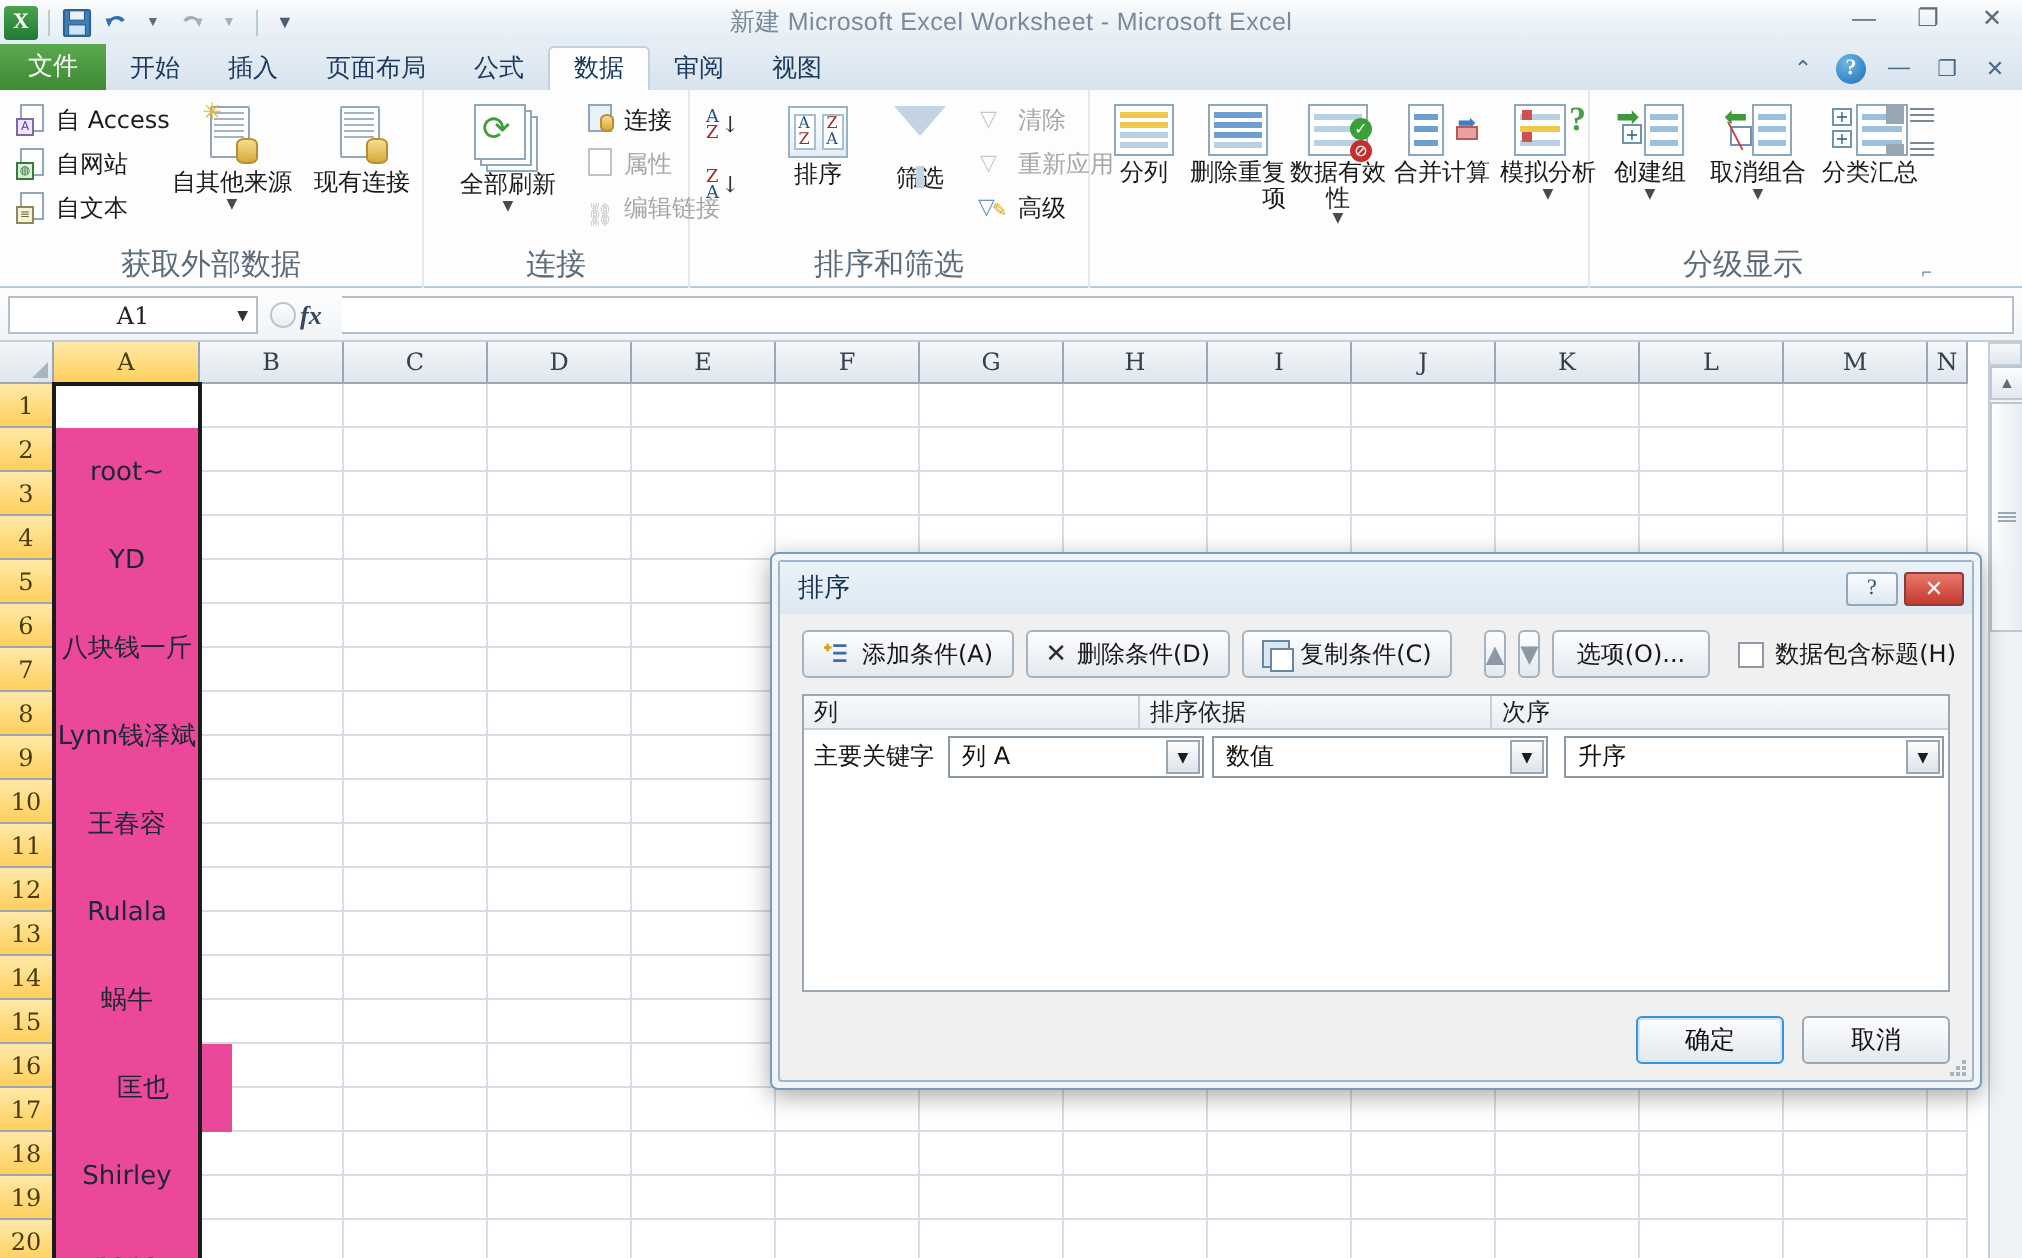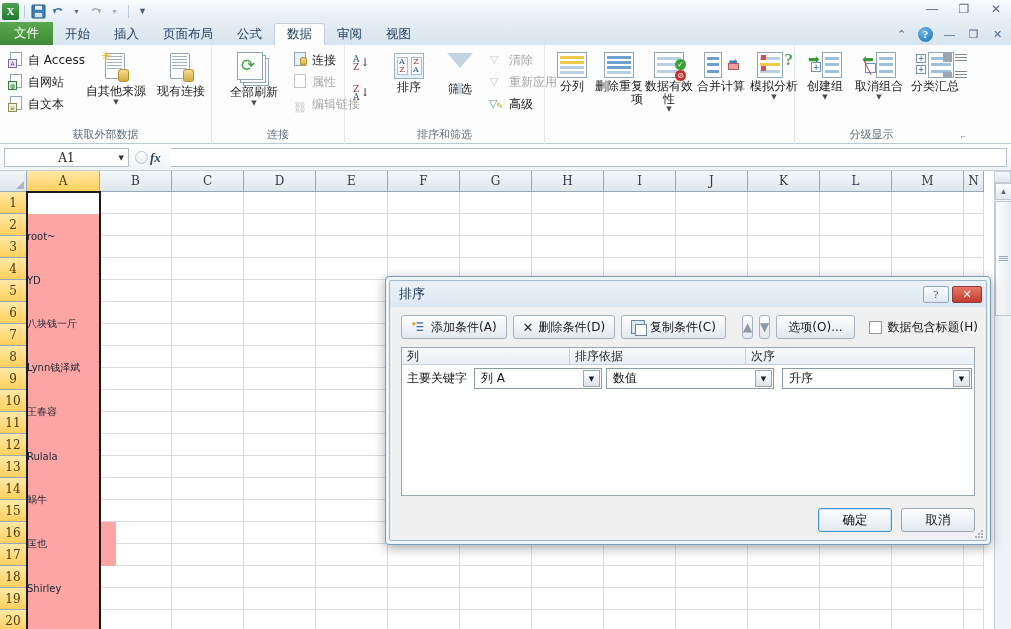--- a/index.html
+++ b/index.html
@@ -87,21 +87,21 @@
     position: absolute; left: 0; top: 45px; width: 1011px; height: 99px;
     background: #fdfdfd;
     border-bottom: 1px solid #b8c9d8;
   }
   .rgroup {
     position: absolute; top: 0; height: 99px;
     border-right: 1px solid #e2e8ee;
   }
   .rgroup-label {
     position: absolute; bottom: 2px; left: 0; right: 0;
-    text-align: center; font-size: 11px; color: #5d6b7a;
+    text-align: center; font-size: 15px; color: #5d6b7a;
     font-family: "DejaVu Sans", sans-serif;
   }
   .rgroup-body { position: absolute; top: 2px; left: 0; right: 0; height: 78px; }
 
   .smallitem {
     display: flex; align-items: center; gap: 4px;
     height: 22px; padding: 0 4px;
     font-size: 12px; color: #1b1b1b; white-space: nowrap;
     font-family: "DejaVu Sans", sans-serif;
   }
@@ -252,23 +252,23 @@
   .rowcell.sel {
     background: linear-gradient(to bottom,#ffe9a8,#ffcf5c);
     border-right:1px solid #e0a63a; color:#4a3a10;
   }
   .gridarea { position:absolute; left:27px; top:21px; }
   .gcell {
     position:absolute; border-right:1px solid #d6dde4; border-bottom:1px solid #d6dde4;
     background:#fff;
   }
   .acell {
-    position:absolute; left:0; background:#fca5a5;
-    display:flex; align-items:center; 
-    font-family:"DejaVu Sans", sans-serif; font-size:10px; color:#1b2733;
+    position:absolute; left:0; background:#ec4899;
+    display:flex; align-items:center; justify-content:center;
+    font-family:"DejaVu Sans", sans-serif; font-size:13px; color:#1b2733;
     overflow:visible; white-space:nowrap;
   }
   .selbox {
     position:absolute; border:2px solid #1a1a1a; pointer-events:none;
   }
   .a1box { position:absolute; background:#fff; }
 
   
   .vscroll {
     position:absolute; right:0; top:171px; width:17px; height:458px;
@@ -432,20 +432,21 @@
         </svg>
       </div>
       <div class="qat-ico">
           <span style="font-size:7px;color:#9fb1c1">▼</span>
         </div>
       <div class="sep-v"></div>
       <div class="qat-ico">
           <span style="font-size:9px;color:#4a5d6e">▼</span>
         </div>
     </div>
+    <div class="title-text">新建 Microsoft Excel Worksheet - Microsoft Excel</div>
     <div class="win-btns">
       <div class="win-btn">—</div>
       <div class="win-btn">❐</div>
       <div class="win-btn">✕</div>
     </div>
   </div>
 
   <div class="tabstrip">
     <div class="tab file">文件</div>
     <div class="tab">开始</div>

